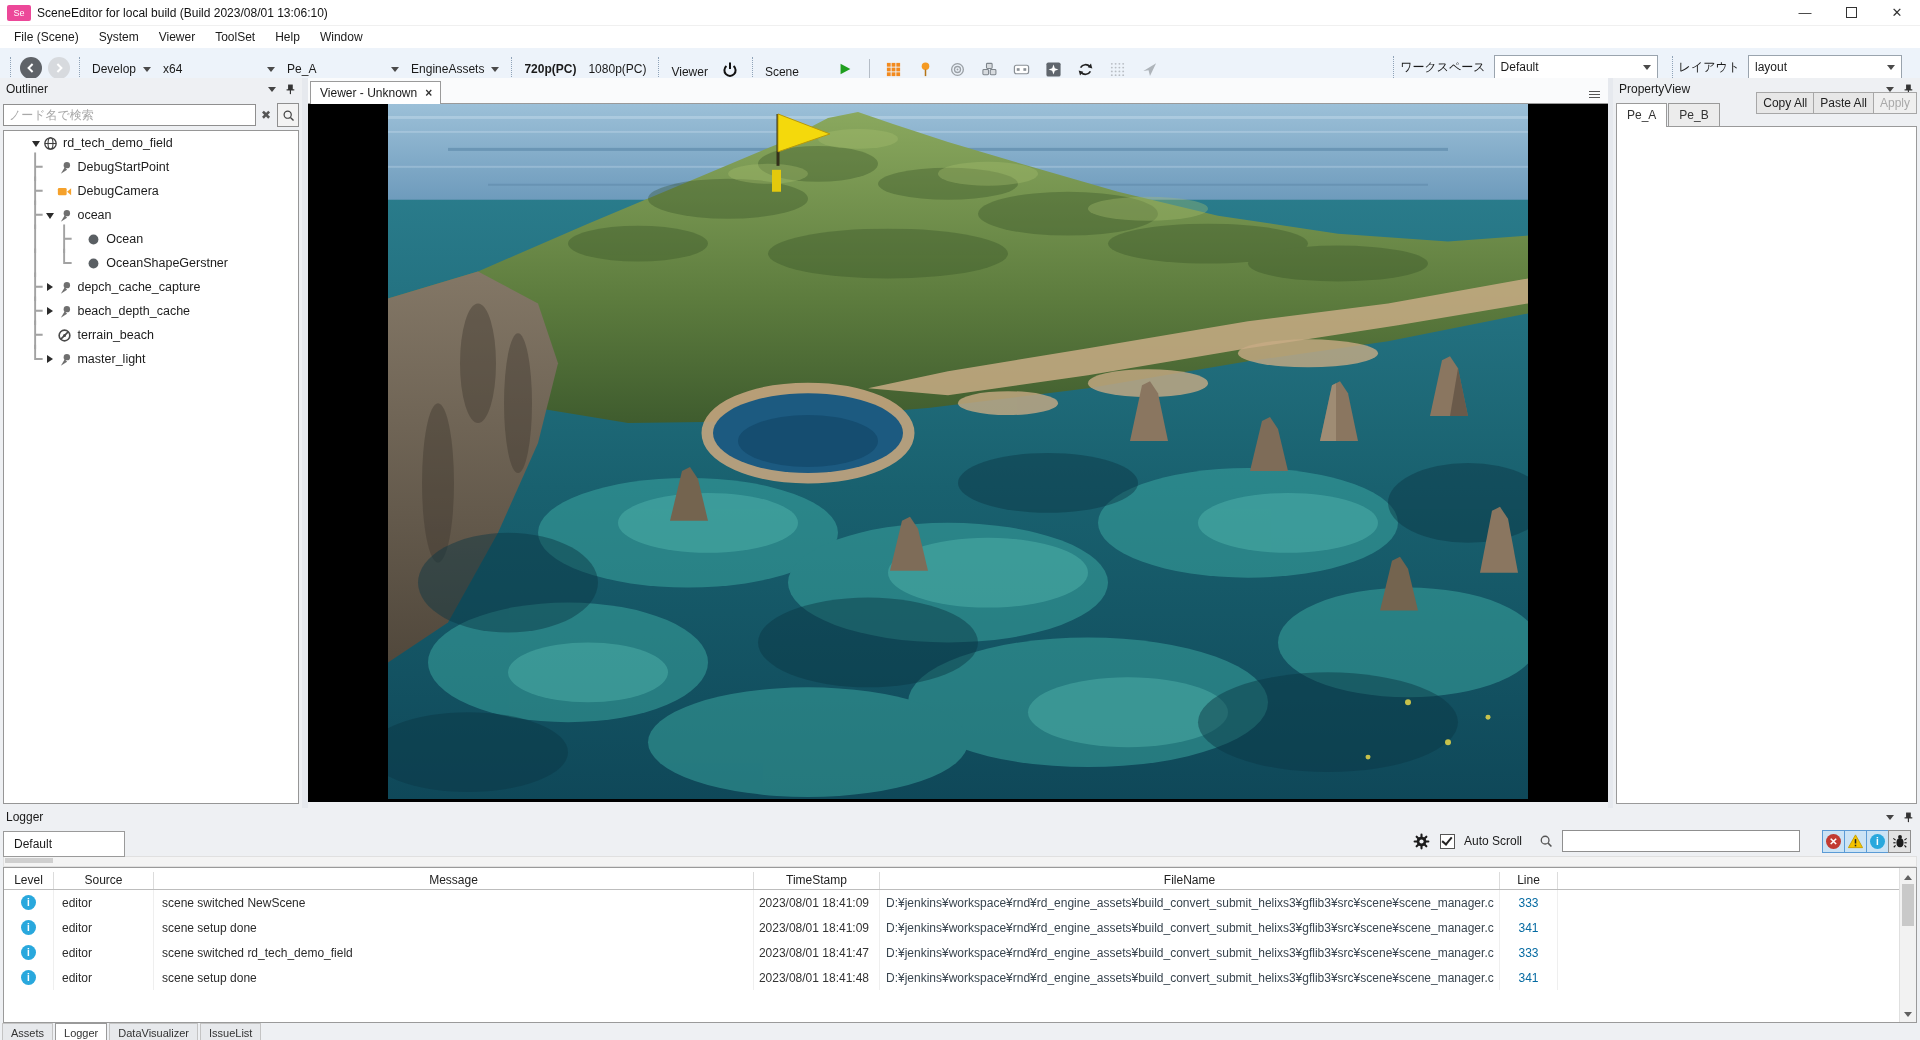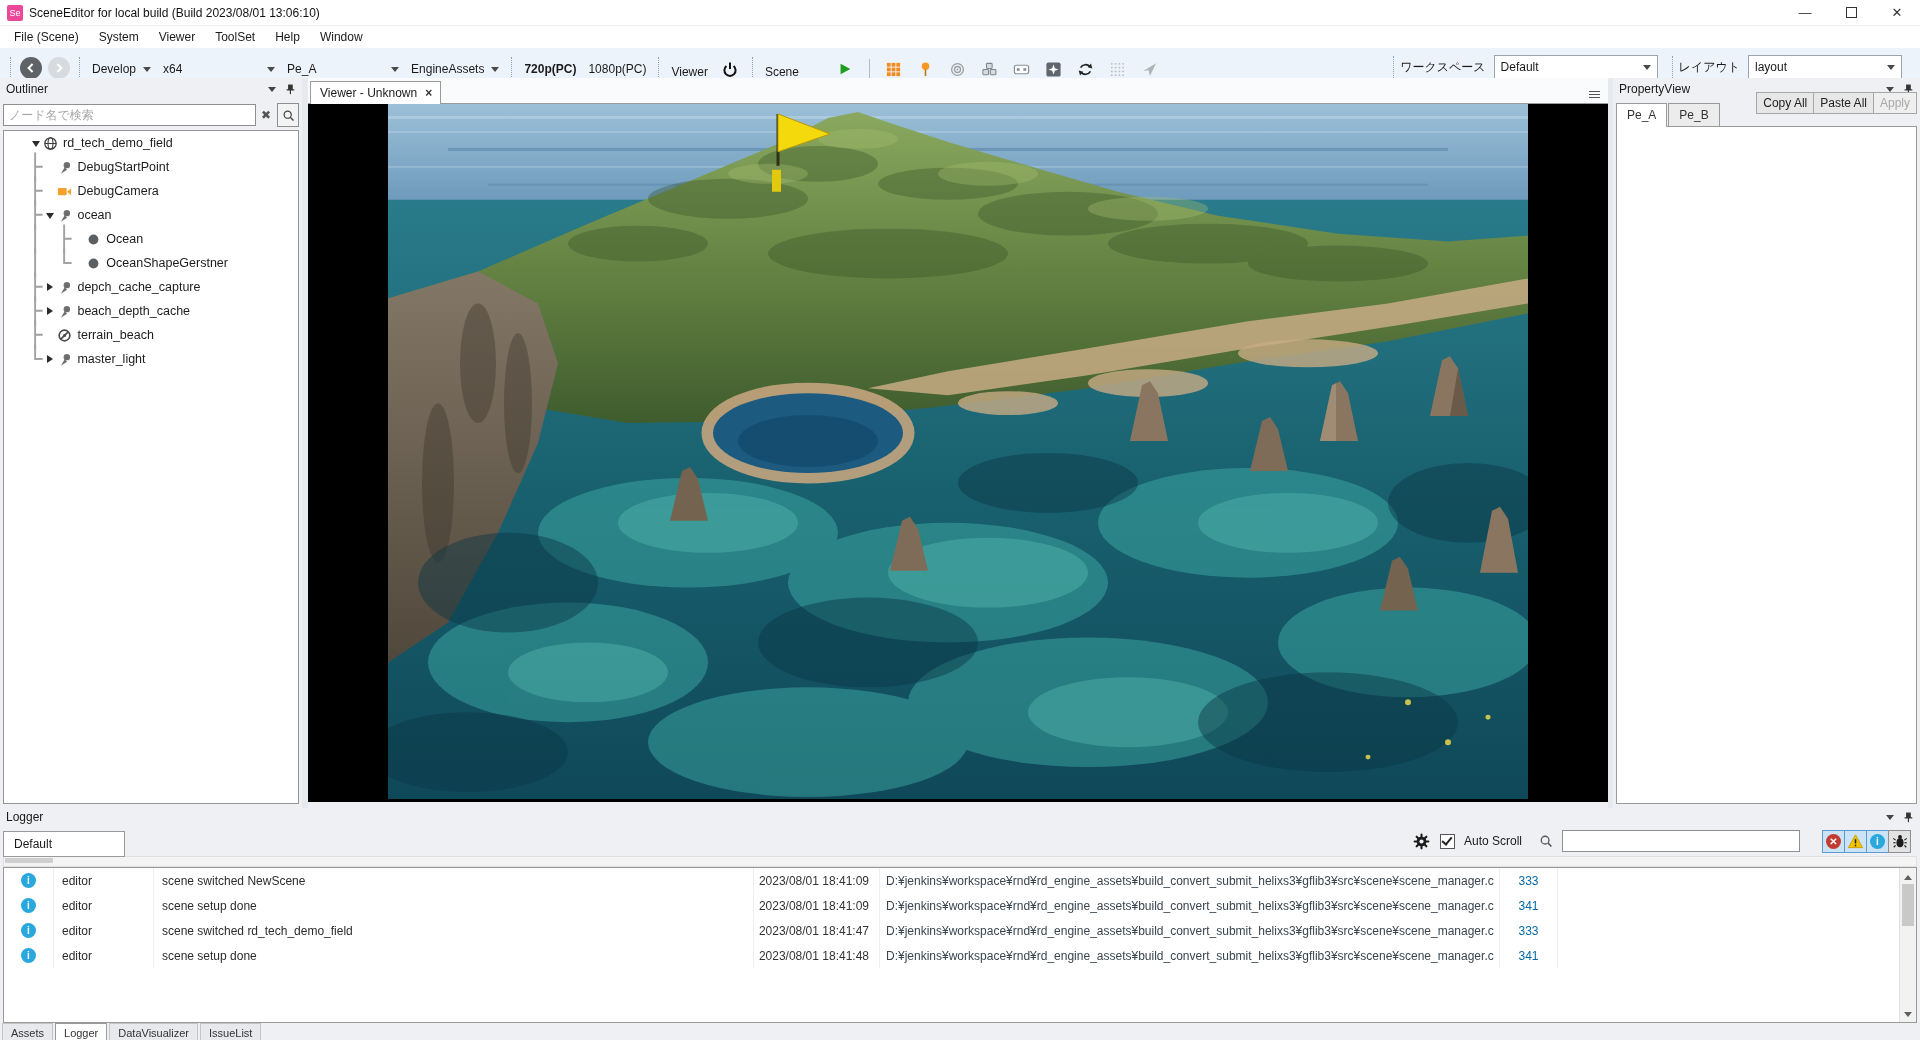--- a/index.html
+++ b/index.html
@@ -3,21 +3,21 @@
 <meta charset="utf-8">
 <style>
   html,body{margin:0;padding:0}
   body{
     width:1920px;height:1040px;position:relative;overflow:hidden;
     background:#eef0f3;font-family:"Liberation Sans",sans-serif;font-size:12px;color:#1a1a1a;
     -webkit-font-smoothing:antialiased;
   }
   
   .titlebar{height:25px;background:#fff;display:flex;align-items:center;border-bottom:1px solid #f0f0f0}
-  .app-logo{width:16px;height:16px;background:#ec4899;color:#fff;font-size:9px;font-weight:normal;
+  .app-logo{width:24px;height:16px;background:#ec4899;color:#fff;font-size:9px;font-weight:normal;
     display:flex;align-items:center;justify-content:center;border-radius:2px;margin:0 6px 0 7px}
   .win-title{font-size:12px;color:#111}
   .win-controls{margin-left:auto;display:flex;height:100%}
   .win-btn{width:46px;height:100%;display:flex;align-items:center;justify-content:center;color:#333;font-size:13px}
   .maxi-box{width:9px;height:9px;border:1px solid #333}
   
   .menubar{height:22px;background:#fff;display:flex;align-items:center;padding-left:4px}
   .menu-item{padding:2px 10px;color:#1a1a1a}
   
   .toolbar{height:31px;background:#edf3fa;display:flex;align-items:flex-end;padding:0 4px;border-bottom:1px solid #e2e7ee}
@@ -692,20 +692,35 @@
               <ellipse cx="9" cy="11" rx="4" ry="5" fill="#1c1c1c"></ellipse>
             </svg>
         </span>
       </span>
     </div>
   </div>
   <div class="h-scroll">
       <span class="h-thumb"></span>
     </div>
   <div class="log-body">
+    <div class="log-grid lg-head">
+      <div class="hcell hfill"></div>
+
+  <div class="hcell">Level</div>
+
+  <div class="hcell">Source</div>
+
+  <div class="hcell">Message</div>
+
+  <div class="hcell">TimeStamp</div>
+
+  <div class="hcell">FileName</div>
+
+  <div class="hcell">Line</div>
+</div>
     <div>
   <div class="log-grid log-row">
     <div class="cell c-level">
             <span class="info-dot"></span>
           </div>
     <div class="cell c-msg">editor</div>
     <div class="cell c-msg">scene switched NewScene</div>
     <div class="cell c-ts">2023/08/01 18:41:09</div>
     <div class="cell c-file">D:¥jenkins¥workspace¥rnd¥rd_engine_assets¥build_convert_submit_helixs3¥gflib3¥src¥scene¥scene_manager.c</div>
     <div class="cell c-line">333</div>

